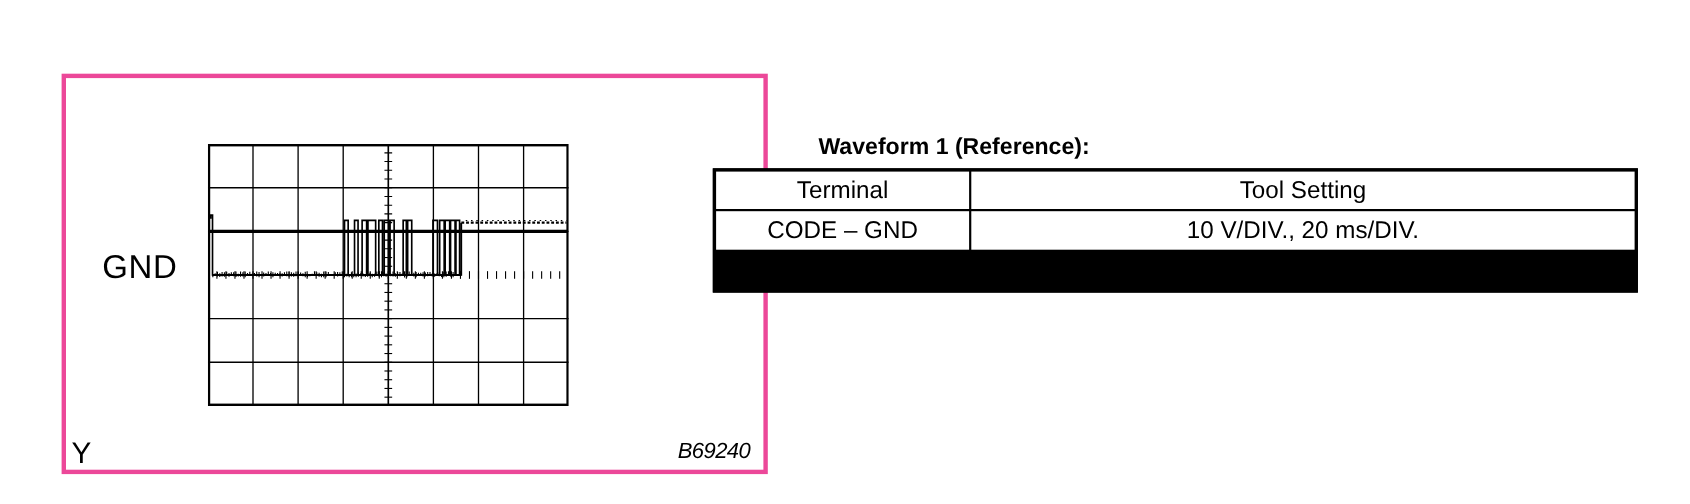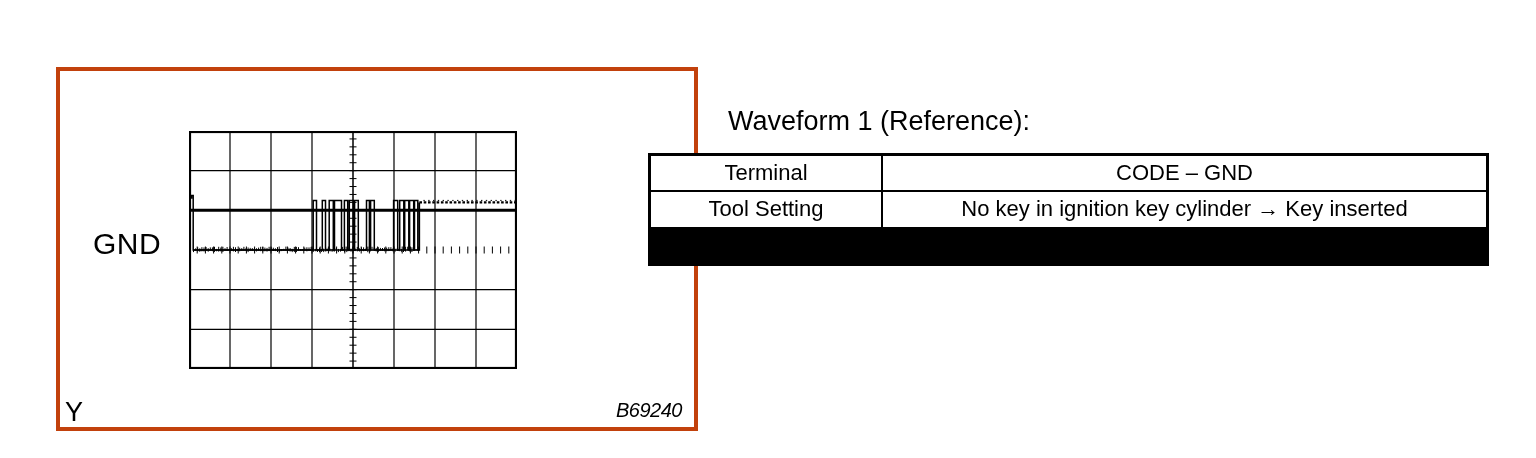--- a/index.html
+++ b/index.html
@@ -2,31 +2,31 @@
 <html><head>
 <meta charset="utf-8">
 <style>
   html,body{margin:0;padding:0;}
   body{
     width:1536px;height:458px;position:relative;background:#ffffff;
     font-family:"Liberation Sans",sans-serif;color:#000;overflow:hidden;
   }
   .scope-box{
     position:absolute;left:56px;top:67px;width:642px;height:364px;
-    border:4px solid #c2410c;box-sizing:border-box;background:#fff;
+    border:4px solid #ec4899;box-sizing:border-box;background:#fff;
   }
   .gnd-label{
     position:absolute;left:33px;top:158px;font-size:30px;line-height:1;
     letter-spacing:0.5px;
   }
   .scope-svg-wrap{position:absolute;left:129px;top:60px;width:328px;height:238px;}
   .corner-y{position:absolute;left:5px;bottom:1px;font-size:27px;line-height:1;}
   .fig-code{position:absolute;right:12px;bottom:7px;font-size:20px;letter-spacing:-0.5px;line-height:1;font-style:italic;}
   .wf-title{
-    position:absolute;left:728px;top:106px;margin:0;font-size:27px;font-weight:normal;
+    position:absolute;left:728px;top:106px;margin:16px;font-size:21px;font-weight:bold;
     letter-spacing:0px;
   }
   .ref-table{
     position:absolute;left:648px;top:153px;width:841px;height:113px;
     box-sizing:border-box;border:3px solid #000;background:#000;
     display:grid;grid-template-columns:230px 1fr;grid-template-rows:1fr 1fr 1fr;
     gap:2px;
   }
   .cell{
     background:#fff;display:flex;align-items:center;justify-content:center;
@@ -135,19 +135,19 @@
           </g>
         </svg></div>
     <div class="corner-y">Y</div>
     <div class="fig-code">B69240</div>
   </div>
 
   <div>
     <h2 class="wf-title">Waveform 1 (Reference):</h2>
     <div class="ref-table">
       <div class="cell">Terminal</div>
+      <div class="cell">Tool Setting</div>
       <div class="cell">CODE – GND</div>
-      <div class="cell">Tool Setting</div>
-      <div class="cell">No key in ignition key cylinder → Key inserted</div>
+      <div class="cell">10 V/DIV., 20 ms/DIV.</div>
     </div>
   </div>
 
 </div>
 
 </body></html>

